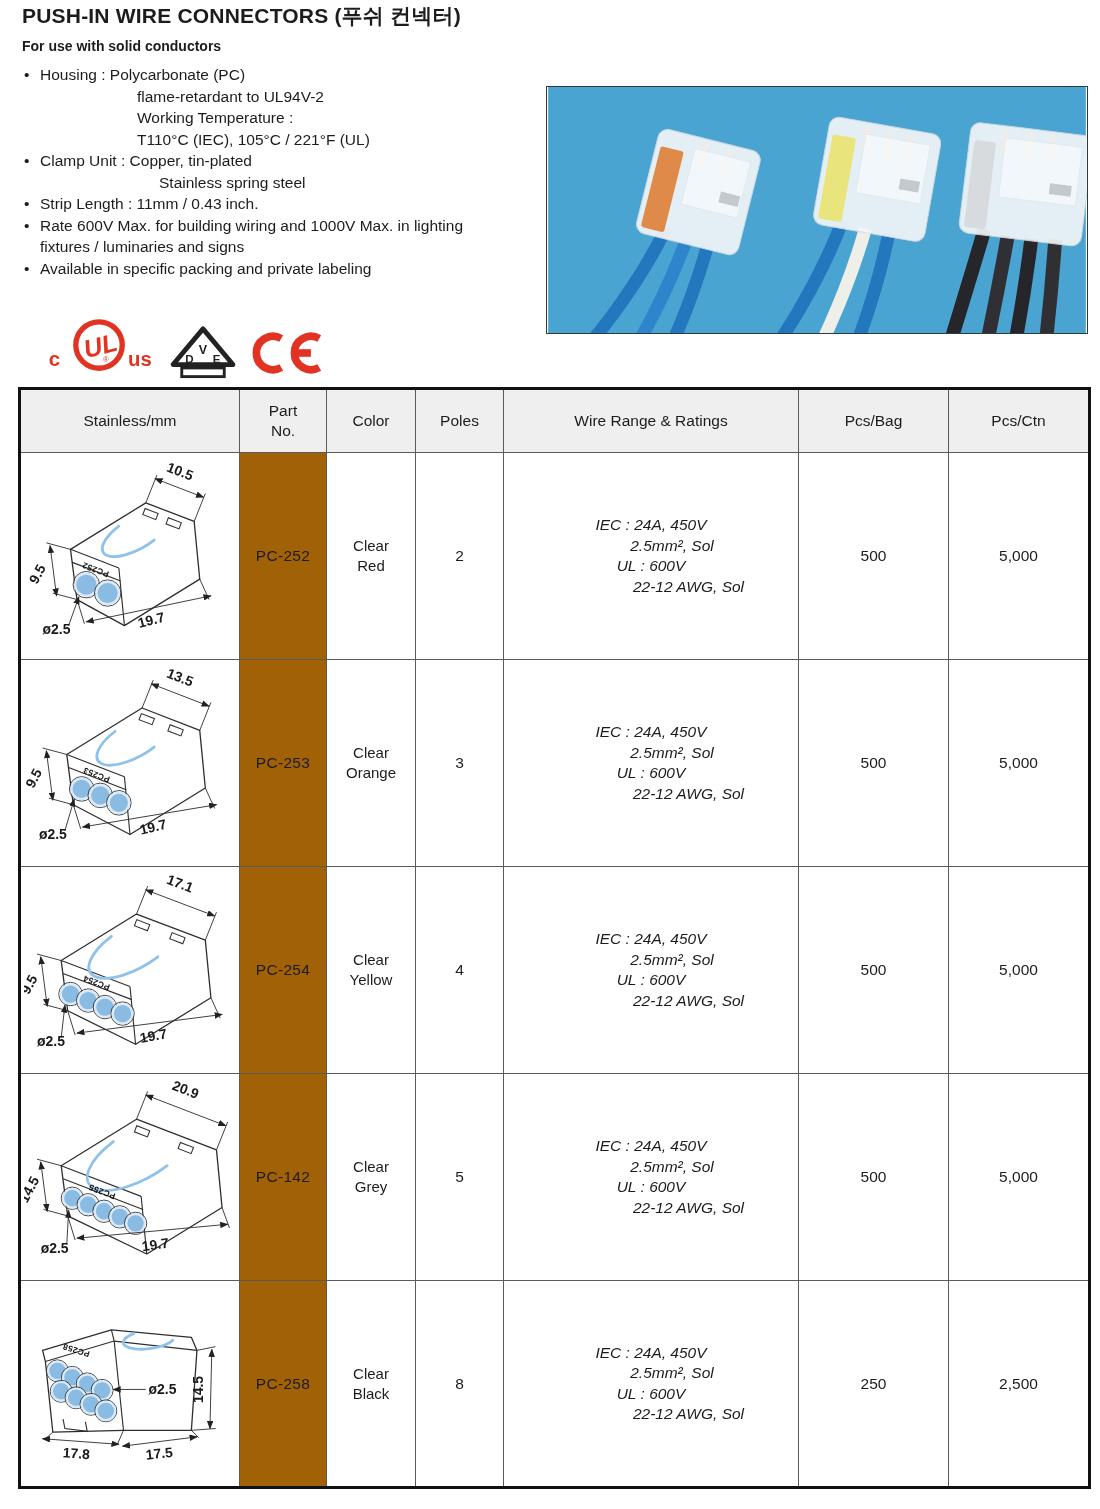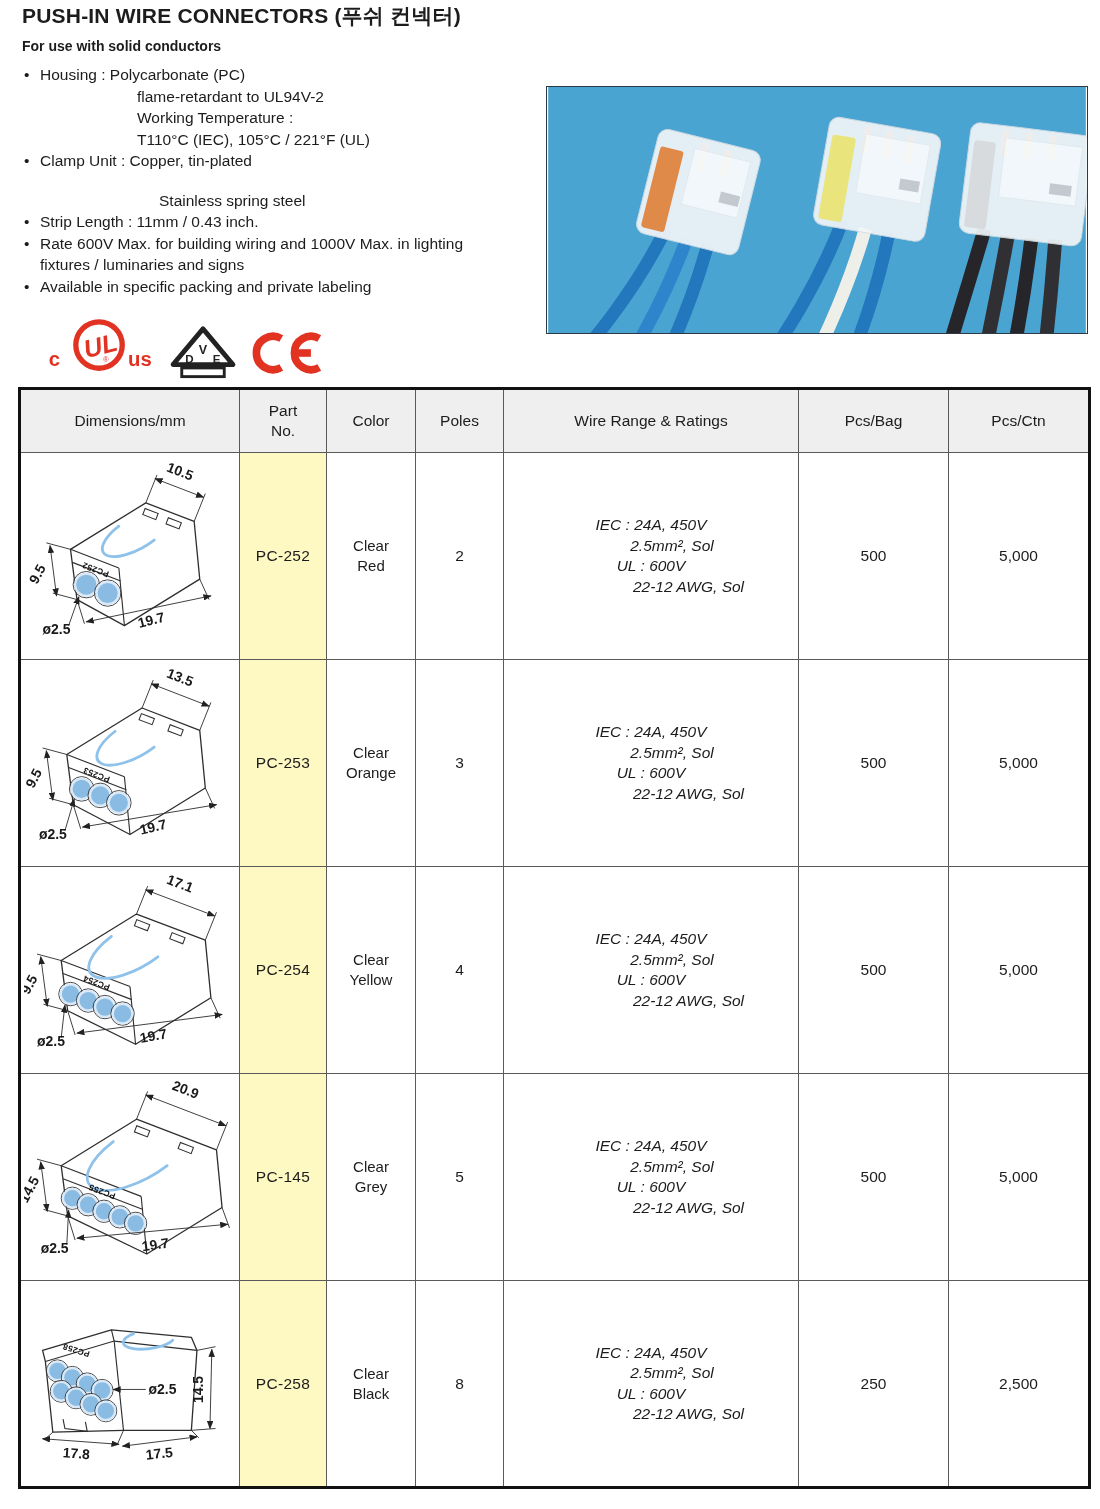--- a/index.html
+++ b/index.html
@@ -4,31 +4,31 @@
 <style>
   html,body{margin:0;padding:0;background:#fff;}
   body{width:1100px;height:1509px;position:relative;font-family:"Liberation Sans",sans-serif;color:#1c1c1c;overflow:hidden;}
   .abs{position:absolute;}
   .title{left:22px;top:2px;font-size:21px;font-weight:bold;letter-spacing:.2px;}
   .subtitle{left:22px;top:38px;font-size:14px;font-weight:bold;}
   .features{left:24px;top:64px;font-size:15.5px;line-height:21.5px;width:520px;}
   .f-line{white-space:nowrap;}
   .f-line .bul{display:inline-block;width:16px;text-align:left;}
   .ind1{padding-left:113px;}
-  .ind2{padding-left:135px;margin-top:18px;}
+  .ind2{padding-left:135px;}
   .ind3{padding-left:16px;}
   .photo{left:546px;top:86px;width:542px;height:248px;border:1px solid #2b3a45;box-sizing:border-box;}
   .logos svg{display:block;}
   .ul-logo{left:46px;top:316px;}
   .vde-logo{left:168px;top:324px;}
   .ce-logo{left:252px;top:330px;}
   table.spec{position:absolute;left:18px;top:387px;border-collapse:collapse;table-layout:fixed;width:1070px;border:3px solid #111;}
   table.spec td,table.spec th{border:1px solid #5a5a5a;text-align:center;vertical-align:middle;font-weight:normal;font-size:15.5px;color:#1c1c1c;padding:0;}
   table.spec th{height:62px;background:#efefef;white-space:pre-line;line-height:20px;}
-  td.partcell{background:#fef9c3;font-size:17px;font-weight:bold;letter-spacing:.3px;}
+  td.partcell{background:#a16207;font-size:17px;font-weight:bold;letter-spacing:.3px;}
   td.dimcell{background:#fff;padding:2px 0;}
   td.ratings{text-align:left;font-size:15px;line-height:20.5px;padding-left:31px;font-style:italic;}
   .rl1{padding-left:42px;}
   .rl3{padding-left:75px;}
   .colorcell div{line-height:20px;font-size:15px;}
   .num{font-size:15.5px;}
   .row-h{height:207px;}
   svg text{font-family:"Liberation Sans",sans-serif;}
   .dimtxt{font-size:15px;font-weight:bold;fill:#1a1a1a;}
   .marktxt{font-size:9px;font-weight:bold;fill:#111;letter-spacing:.5px;}
@@ -137,21 +137,21 @@
       <col style="width:220px">
       <col style="width:87px">
       <col style="width:89px">
       <col style="width:88px">
       <col style="width:295px">
       <col style="width:150px">
       <col style="width:141px">
     </colgroup>
   <tbody>
       <tr>
-    <th>Dimensions/mm</th>
+    <th>Stainless/mm</th>
     <th>Part
 No.</th>
     <th>Color</th>
     <th>Poles</th>
     <th>Wire Range &amp; Ratings</th>
     <th>Pcs/Bag</th>
     <th>Pcs/Ctn</th>
   </tr>
 
   <tr class="row-h">
@@ -351,21 +351,21 @@
         <line class="dln" x1="18" y1="86" x2="25" y2="139" marker-start="url(#a4)" marker-end="url(#a4)"></line>
         <text class="dimtxt" x="10" y="118" text-anchor="middle" transform="rotate(-62 10 118)">14.5</text>
         <line class="dln" x1="47" y1="144" x2="55" y2="170"></line>
             <line class="dln" x1="213" y1="135" x2="221" y2="157"></line>
         <line class="dln" x1="57" y1="168" x2="219" y2="153" marker-start="url(#a4)" marker-end="url(#a4)"></line>
         <text class="dimtxt" x="142" y="180" text-anchor="middle" transform="rotate(-8 142 180)">19.7</text>
         <line class="dln" x1="46" y1="175" x2="48" y2="138" marker-end="url(#a4)"></line>
         <text class="dimtxt" x="18" y="184">ø2.5</text>
       </svg>
     </td>
-    <td class="partcell">PC-145</td>
+    <td class="partcell">PC-142</td>
     <td class="colorcell">
           <div>Clear</div>
           <div>Grey</div>
         </td>
     <td class="num">5</td>
     <td class="ratings">
       <div>IEC : 24A, 450V</div>
           <div class="rl1">2.5mm², Sol</div>
       <div>UL : 600V</div>
           <div class="rl3">22-12 AWG, Sol</div>

